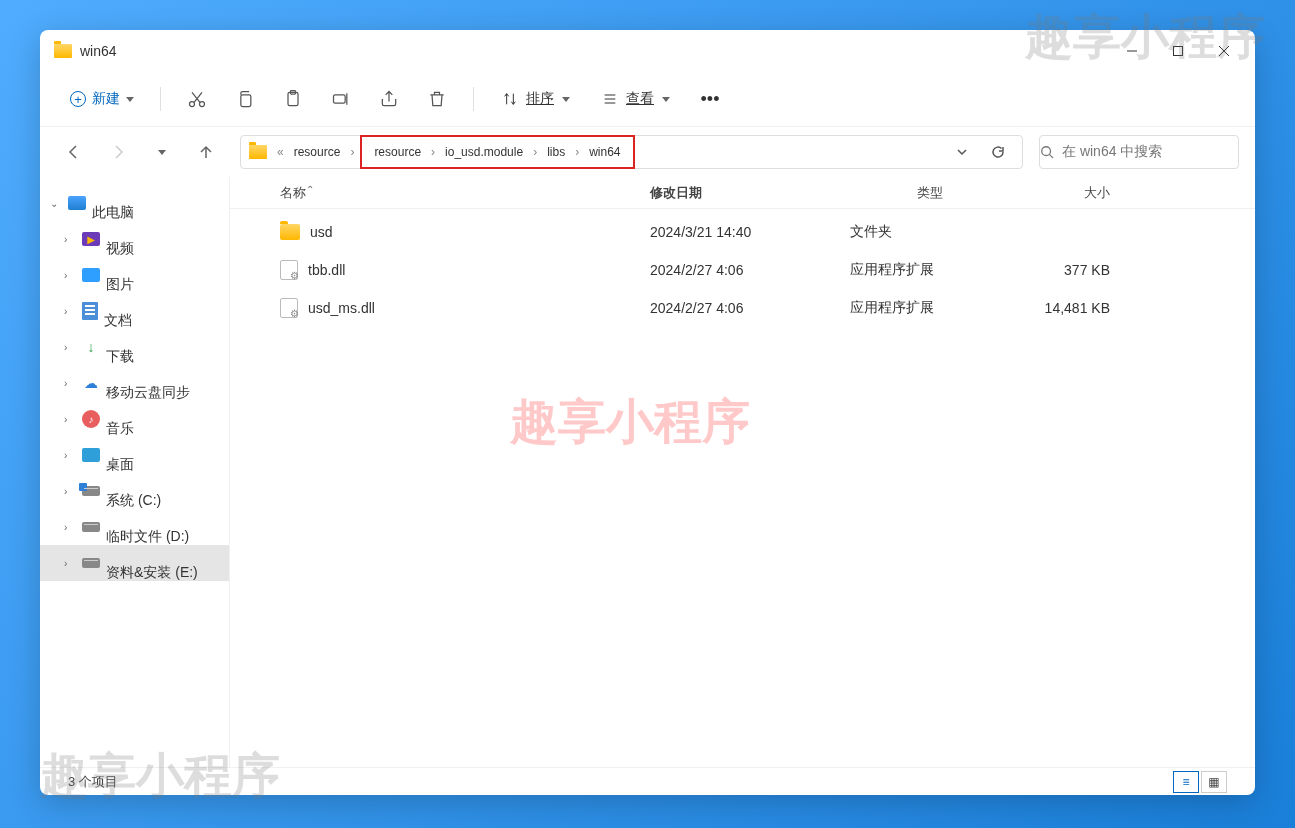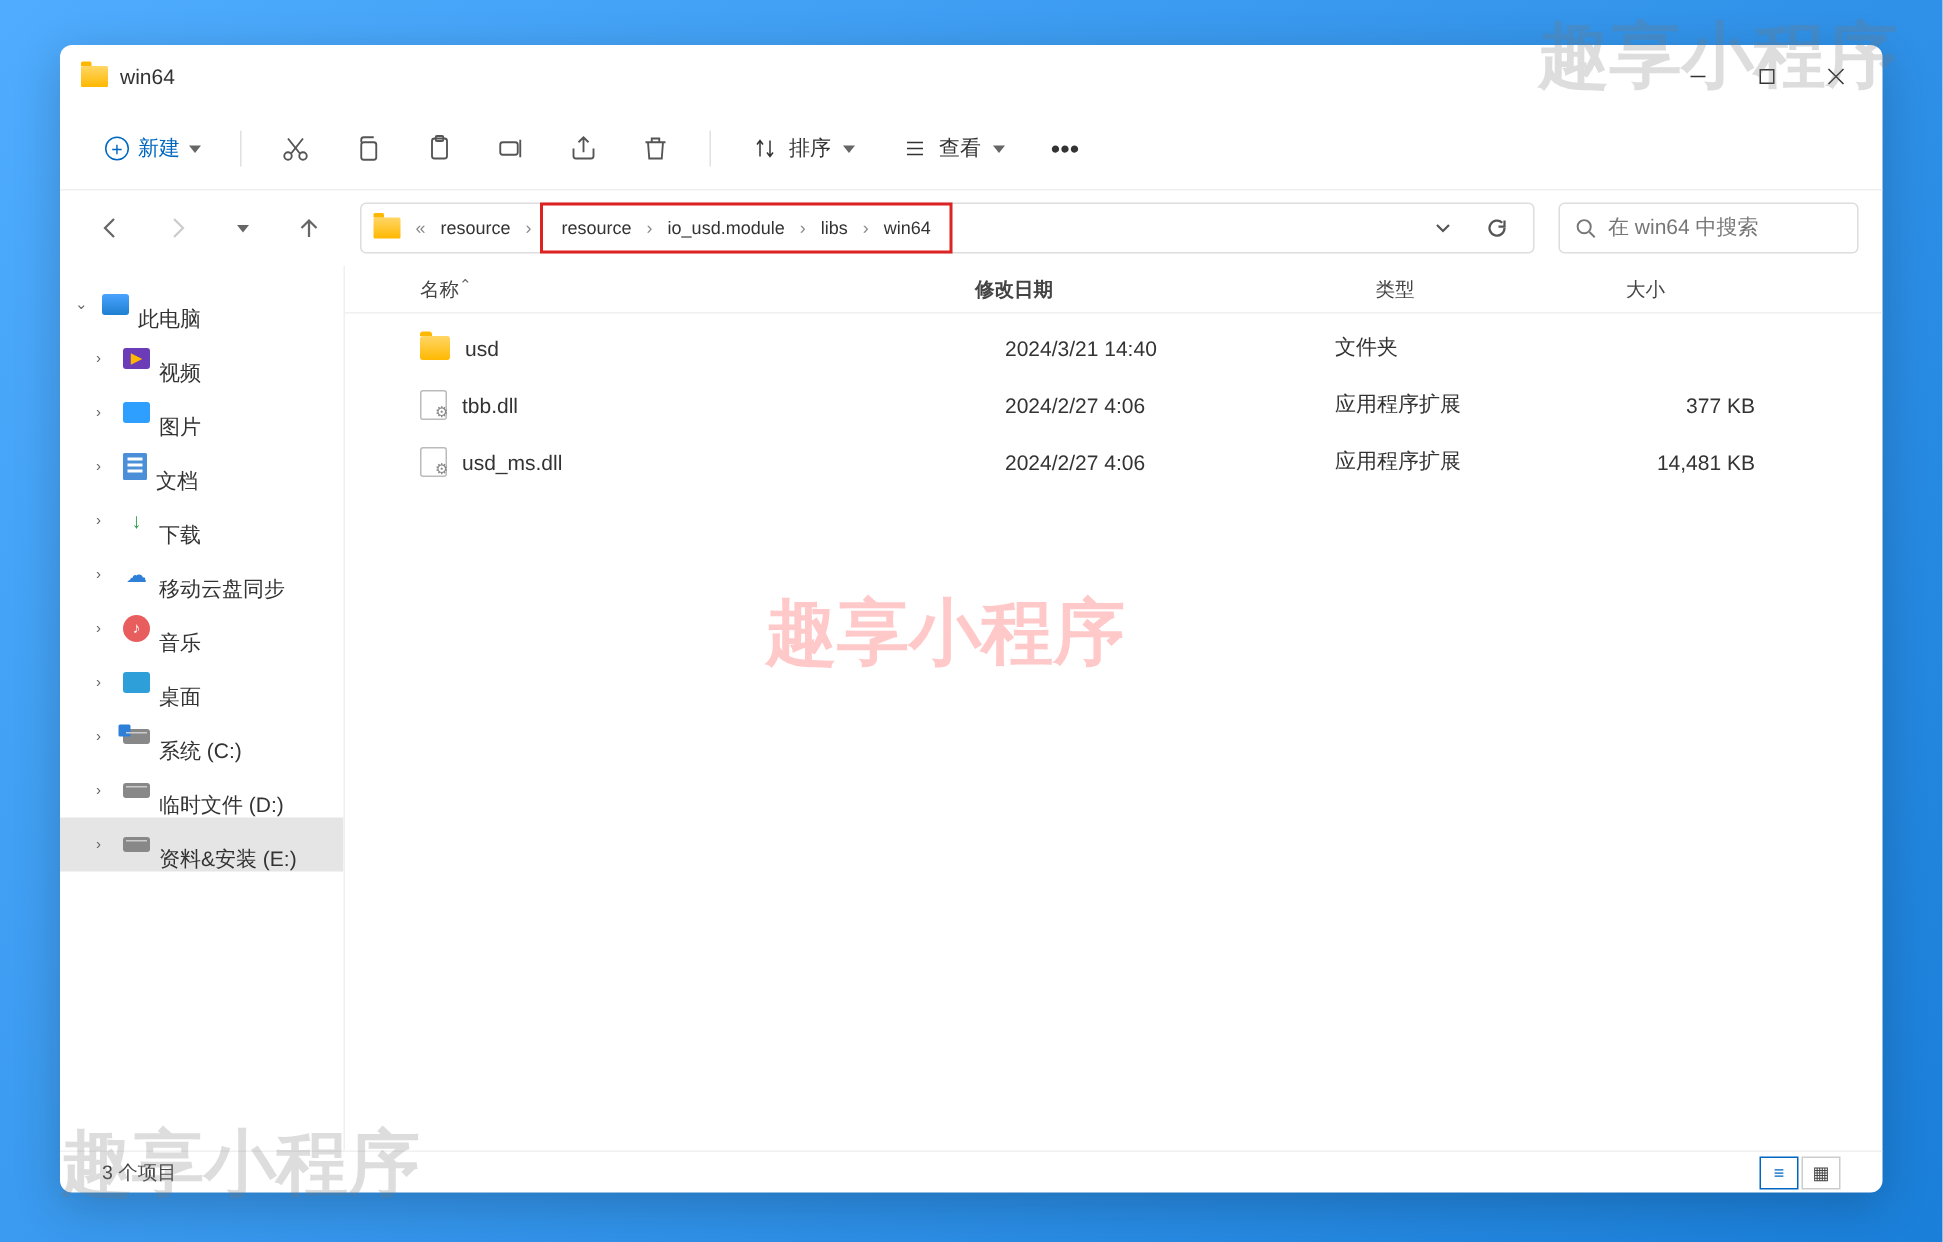--- a/index.html
+++ b/index.html
@@ -20,57 +20,57 @@
 .title-btn svg { width: 12px; height: 12px; }
 .title-btn.close svg { width: 14px; height: 14px; }
 
 .toolbar { height: 55px; display: flex; align-items: center; padding: 0 20px; gap: 8px; border-bottom: 1px solid #f0f0f0; }
 .tb-btn { height: 36px; padding: 0 10px; display: flex; align-items: center; gap: 6px; border-radius: 4px; color: #333; font-size: 14px; }
 .tb-btn.accent { color: #0067c0; }
 .tb-btn.accent .plus-circle { border: 1.5px solid #0067c0; width: 16px; height: 16px; border-radius: 50%; display: flex; align-items: center; justify-content: center; font-size: 13px; line-height: 1; }
 .tb-divider { width: 1px; height: 24px; background: #e0e0e0; margin: 0 8px; }
 .tb-icon-btn { width: 40px; height: 36px; display: flex; align-items: center; justify-content: center; color: #555; }
 .tb-icon-btn svg { width: 20px; height: 20px; stroke: currentColor; fill: none; stroke-width: 1.5; }
-.tb-label-btn { display: flex; align-items: center; gap: 8px; padding: 0 12px; font-size: 14px; color: #333; }
+.tb-label-btn { display: flex; align-items: center; gap: 8px; padding: 0 12px; font-size: 14px; color: #333; text-decoration: underline; }
 .chev-down { width: 0; height: 0; border-left: 4px solid transparent; border-right: 4px solid transparent; border-top: 5px solid #666; }
 
 .navbar { height: 50px; display: flex; align-items: center; padding: 8px 16px; gap: 8px; }
 .nav-btn { width: 36px; height: 36px; display: flex; align-items: center; justify-content: center; color: #666; }
 .nav-btn.disabled { color: #ccc; }
 .nav-btn svg { width: 16px; height: 16px; stroke: currentColor; fill: none; stroke-width: 1.5; }
 .address { flex: 1; height: 34px; border: 1px solid #ddd; border-radius: 4px; display: flex; align-items: center; padding: 0 8px; gap: 4px; margin-left: 8px; }
 .addr-icon { width: 18px; height: 14px; background: linear-gradient(#ffd666, #ffb800); border-radius: 1px; position: relative; margin-right: 4px; }
 .addr-icon::before { content: ""; position: absolute; top: -3px; left: 0; width: 7px; height: 3px; background: #ffb800; border-radius: 1px 1px 0 0; }
 .chev-r { color: #888; font-size: 12px; padding: 0 2px; }
 .crumb { font-size: 12px; color: #333; padding: 2px 4px; white-space: nowrap; }
 .highlight-box { border: 2px solid #d22; padding: 6px 8px; display: flex; align-items: center; gap: 4px; }
 .addr-spacer { flex: 1; }
 .addr-btn { width: 32px; height: 30px; display: flex; align-items: center; justify-content: center; color: #555; }
 .addr-btn svg { width: 14px; height: 14px; stroke: currentColor; fill: none; stroke-width: 1.5; }
-.searchbox { width: 200px; height: 34px; border: 1px solid #ddd; border-radius: 4px; display: flex; align-items: center; padding: 0 10px; gap: 8px; color: #777; font-size: 14px; margin-left: 8px; }
+.searchbox { width: 200px; height: 34px; border: 1px solid #ddd; border-radius: 4px; display: flex; align-items: center; padding: 0 0; gap: 8px; color: #777; font-size: 14px; margin-left: 8px; }
 
 .body { flex: 1; display: flex; overflow: hidden; }
 .sidebar { width: 190px; border-right: 1px solid #f0f0f0; padding: 8px 0; overflow-y: auto; }
 .side-item { height: 36px; display: flex; align-items: center; padding: 0 6px 0 10px; gap: 6px; font-size: 14px; color: #333; }
 .side-item.indent { padding-left: 24px; }
 .side-item.selected { background: #e5e5e5; }
 .side-chev { width: 12px; font-size: 10px; color: #666; }
 .side-icon { width: 18px; height: 18px; display: flex; align-items: center; justify-content: center; font-size: 14px; }
 .side-label { white-space: nowrap; overflow: hidden; margin-top: 19px; }
 
 .file-area { flex: 1; display: flex; flex-direction: column; }
 .col-headers { height: 32px; display: flex; align-items: center; padding: 0 20px; border-bottom: 1px solid #f0f0f0; font-size: 13px; color: #444; }
 .col-name { width: 400px; padding-left: 30px; display: flex; align-items: flex-start; }
 .col-date { width: 200px; font-weight: bold; }
 .col-type { width: 160px; text-align: center; }
 .col-size { width: 120px; text-align: right; padding-right: 20px; }
 .sort-ind { font-size: 10px; color: #666; }
 
 .file-list { flex: 1; padding: 4px 0; }
-.file-row { height: 38px; display: flex; align-items: center; padding: 0 20px; font-size: 14px; color: #333; gap: 20px; }
+.file-row { height: 38px; display: flex; align-items: center; padding: 0 20px; font-size: 14px; color: #333; }
 .row-name { width: 400px; display: flex; align-items: center; gap: 10px; padding-left: 30px; }
 .row-date { width: 200px; }
 .row-type { width: 160px; }
 .row-size { width: 120px; text-align: right; padding-right: 20px; }
 .folder-icon { width: 20px; height: 16px; background: linear-gradient(#ffd666, #ffb800); border-radius: 2px; position: relative; }
 .folder-icon::before { content: ""; position: absolute; top: -3px; left: 0; width: 8px; height: 3px; background: #ffb800; border-radius: 2px 2px 0 0; }
 .dll-icon { width: 18px; height: 20px; border: 1px solid #bbb; border-radius: 2px; background: #fff; position: relative; }
 .dll-icon::after { content: "⚙"; position: absolute; bottom: -2px; right: -2px; font-size: 10px; color: #888; }
 
 .statusbar { height: 28px; border-top: 1px solid #f0f0f0; display: flex; align-items: center; padding: 0 28px; font-size: 13px; color: #444; }

